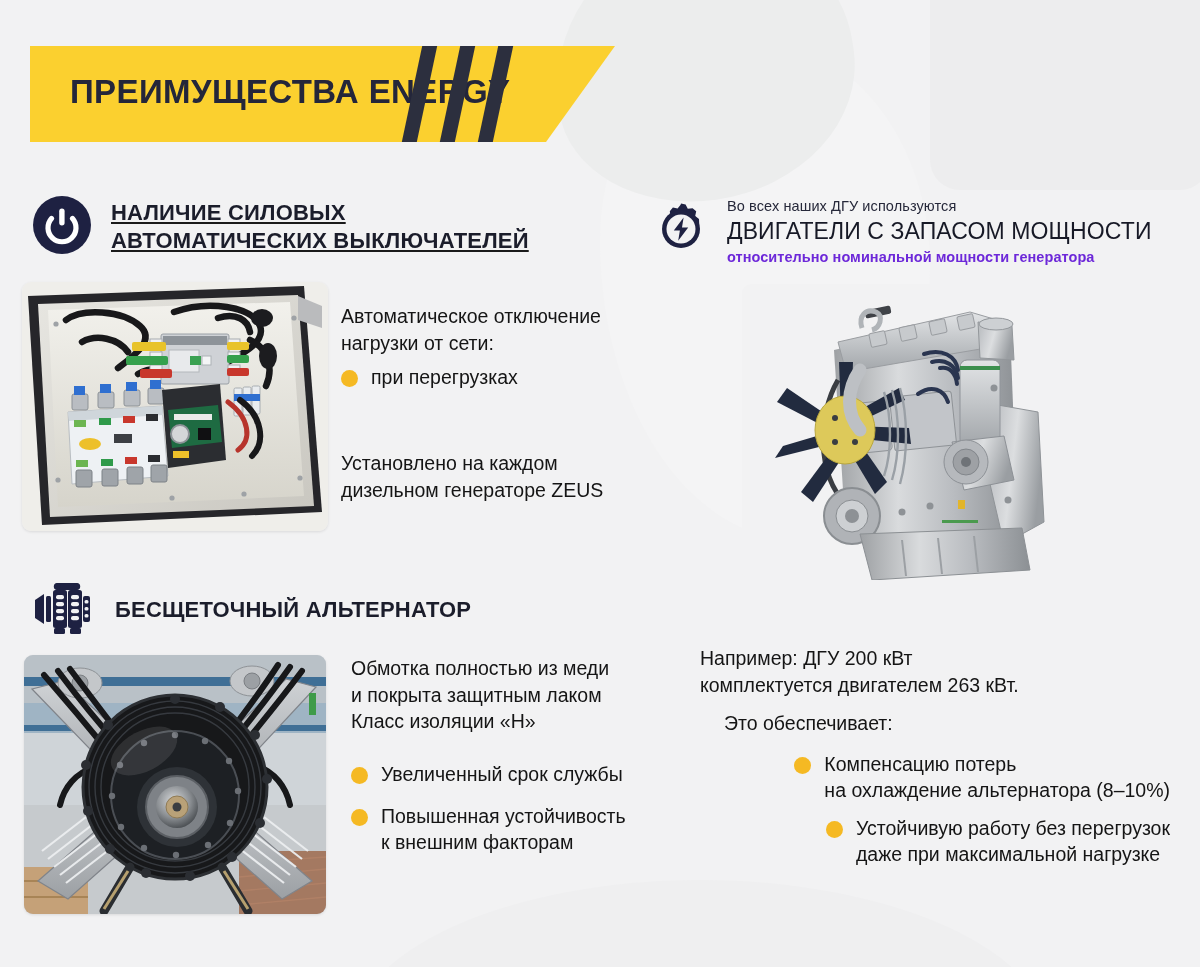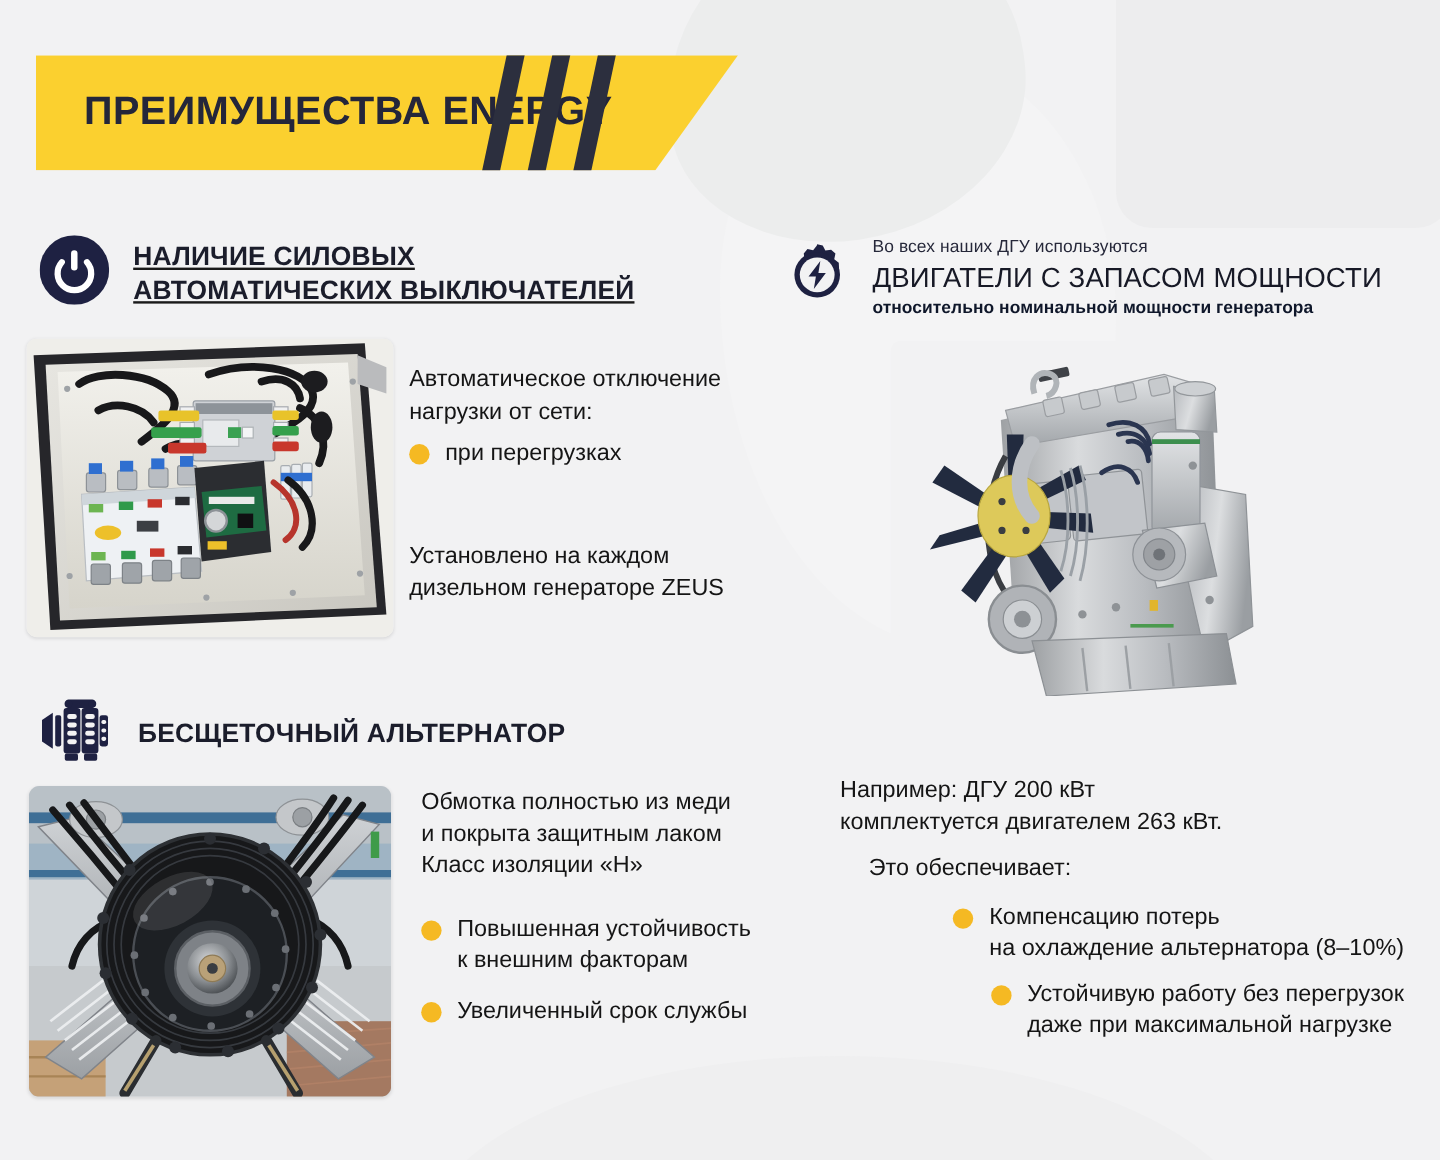--- a/index.html
+++ b/index.html
@@ -123,21 +123,21 @@
     font-size: 23px;
     font-weight: normal;
     color: #171926;
     line-height: 1.18;
     letter-spacing: 0.1px;
     white-space: nowrap;
   }
   .subnote {
     font-size: 14.5px;
     font-weight: bold;
-    color: #0f172a;
+    color: #6d28d9;
     line-height: 1.32;
     margin-top: 3px;
     letter-spacing: 0.05px;
     white-space: nowrap;
   }
 
   
   #head-alternator { left: 33px; top: 578px; }
   #head-alternator .sec-icon { margin-right: 22px; }
 
@@ -683,22 +683,22 @@
     </svg>
   </div>
 
   <div class="para" id="txt-winding">Обмотка полностью из меди
 и покрыта защитным лаком
 Класс изоляции «Н»</div>
 
   <div class="bullets" id="bul-alternator">
     <div class="bullet">
       <span class="dot"></span>
+      <span class="bullet-text">Увеличенный срок службы</span>
+    </div>
+    <div class="bullet">
+      <span class="dot"></span>
       <span class="bullet-text">Повышенная устойчивость
 к внешним факторам</span>
     </div>
-    <div class="bullet">
-      <span class="dot"></span>
-      <span class="bullet-text">Увеличенный срок службы</span>
-    </div>
   </div>
 
 </div>
 
 </body></html>

